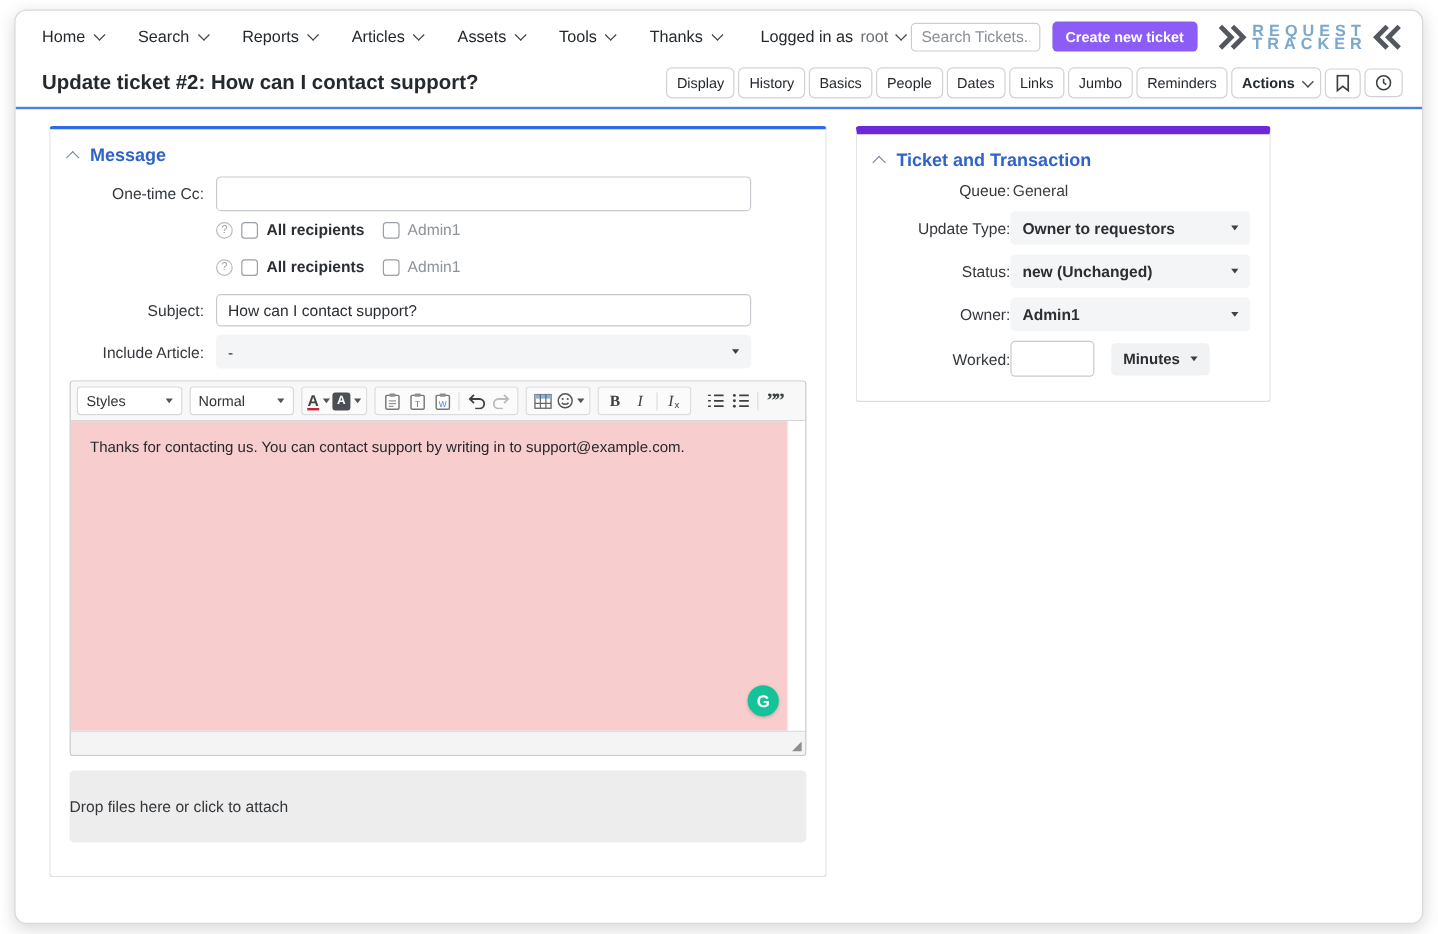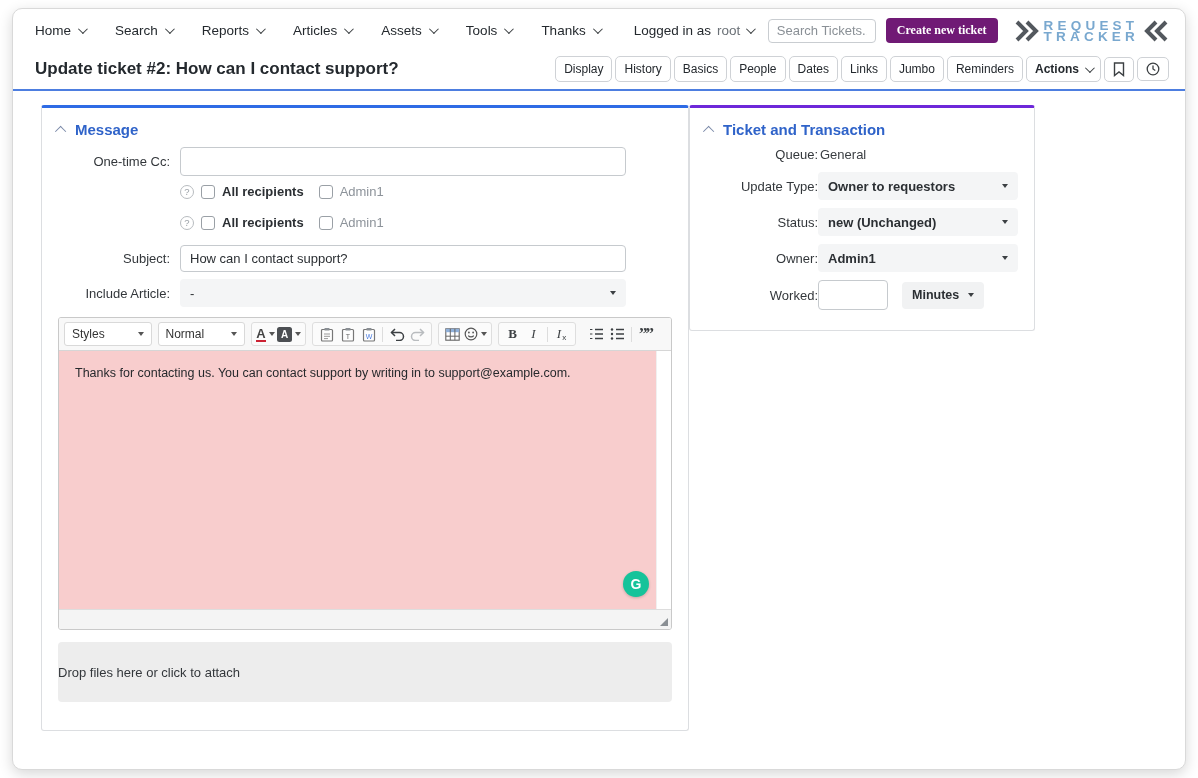--- a/index.html
+++ b/index.html
@@ -12,39 +12,39 @@
   
   .topnav { display: flex; align-items: center; padding: 9px 16px 8px 22px; }
   .menus { display: flex; align-items: center; gap: 30px; }
   .nav-item { display: inline-flex; align-items: center; gap: 7px; font-size: 13.5px; color: #24292e; cursor: pointer; white-space: nowrap; }
   .chev-down { width: 7px; height: 7px; border-right: 1.6px solid #3c4043; border-bottom: 1.6px solid #3c4043; transform: rotate(45deg) translateY(-2px); display: inline-block; }
   .logged { display: inline-flex; align-items: center; gap: 6px; margin-left: 34px; font-size: 13.5px; color: #24292e; cursor: pointer; }
   .logged .user { color: #6a7076; }
   .nav-right { margin-left: auto; display: flex; align-items: center; gap: 10px; }
   .search-tickets { width: 108px; height: 24px; border: 1px solid #c9cdd1; border-radius: 4px; padding: 0 8px; font-size: 13px; color: #333; font-family: "Liberation Sans", sans-serif; }
   .search-tickets::placeholder { color: #8a9096; }
-  .btn-create { height: 25px; background: #701a75; color: #fff; border: none; border-radius: 4px; font-size: 12px; font-weight: bold; padding: 0 11px; cursor: pointer; font-family: Liberation Serif, serif; }
+  .btn-create { height: 25px; background: #8b5cf6; color: #fff; border: none; border-radius: 4px; font-size: 12px; font-weight: bold; padding: 0 11px; cursor: pointer; font-family: Liberation Sans, sans-serif; }
   .rt-logo { display: flex; align-items: center; gap: 4px; margin-left: 6px; }
   .logo-txt { display: flex; flex-direction: column; line-height: 11px; color: #79a8cf; font-weight: bold; font-size: 13.5px; letter-spacing: 4.2px; }
   
   .titlebar { display: flex; align-items: center; justify-content: space-between; padding: 5px 16px 7px 22px; }
   .page-title { font-size: 17px; font-weight: bold; color: #24292e; }
   .tabs { display: flex; align-items: center; gap: 3px; }
   .tab { background: #fff; border: 1px solid #cfd2d6; border-radius: 5px; font-size: 12px; color: #24292e; padding: 5px 8px; cursor: pointer; white-space: nowrap; display: inline-flex; align-items: center; gap: 6px; }
   .tab.actions { font-weight: bold; }
   .tab.iconbtn { padding: 4px 8px; }
   .blue-rule { height: 2px; background: #4d7ee0; }
   
   .content { display: flex; align-items: flex-start; padding: 14px 36px 0 28px; }
   .panel { background: #fff; border: 1px solid #dcdee1; border-radius: 3px; }
   .panel-head { display: flex; align-items: center; gap: 9px; padding: 13px 16px 9px; }
   .panel-title { color: #2f63c9; font-weight: bold; font-size: 15px; }
   .chev-up { width: 8px; height: 8px; border-right: 1.7px solid #7a8levels; border-right: 1.7px solid #7a89a8; border-bottom: 1.7px solid #7a89a8; transform: rotate(225deg) translateY(-2px); display: inline-block; cursor: pointer; }
   .panel.left { width: 648px; border-top: 3px solid #2e6be5; }
-  .panel.right { width: 346px; border-top: 3px solid #6d28d9; }
+  .panel.right { width: 346px; border-top: 7px solid #6d28d9; margin-left: 24px; }
   .frow { display: grid; grid-template-columns: 112px 446px; column-gap: 10px; align-items: center; margin: 0 0 7px; padding-left: 16px; }
   .frow label { text-align: right; font-size: 13px; color: #33373b; }
   .txt-input { height: 29px; border: 1px solid #c6cace; border-radius: 4px; font-size: 13px; color: #2b2f33; padding: 0 9px; width: 100%; font-family: "Liberation Sans", sans-serif; }
   .chk-row { grid-column: 2; display: flex; align-items: center; gap: 7px; margin: 1px 0 8px; padding-left: 0; }
   .help-icon { width: 14px; height: 14px; border: 1px solid #b8bcc0; border-radius: 50%; color: #9aa0a6; font-size: 9.5px; display: inline-flex; align-items: center; justify-content: center; cursor: pointer; }
   .chk { appearance: none; width: 14px; height: 14px; border: 1px solid #9aa0a6; border-radius: 3px; background: #fff; cursor: pointer; margin: 0; }
   .chk-lab-strong { font-size: 13px; font-weight: bold; color: #2b2f33; margin-right: 8px; }
   .chk-lab-muted { font-size: 13px; color: #8d939a; }
   .flat-select { height: 28px; background: #f4f5f6; border-radius: 4px; display: flex; align-items: center; justify-content: space-between; padding: 0 10px; font-size: 13px; color: #2b2f33; cursor: pointer; }
   .caret { width: 0; height: 0; border-left: 3.6px solid transparent; border-right: 3.6px solid transparent; border-top: 4.6px solid #3c4043; display: inline-block; }

